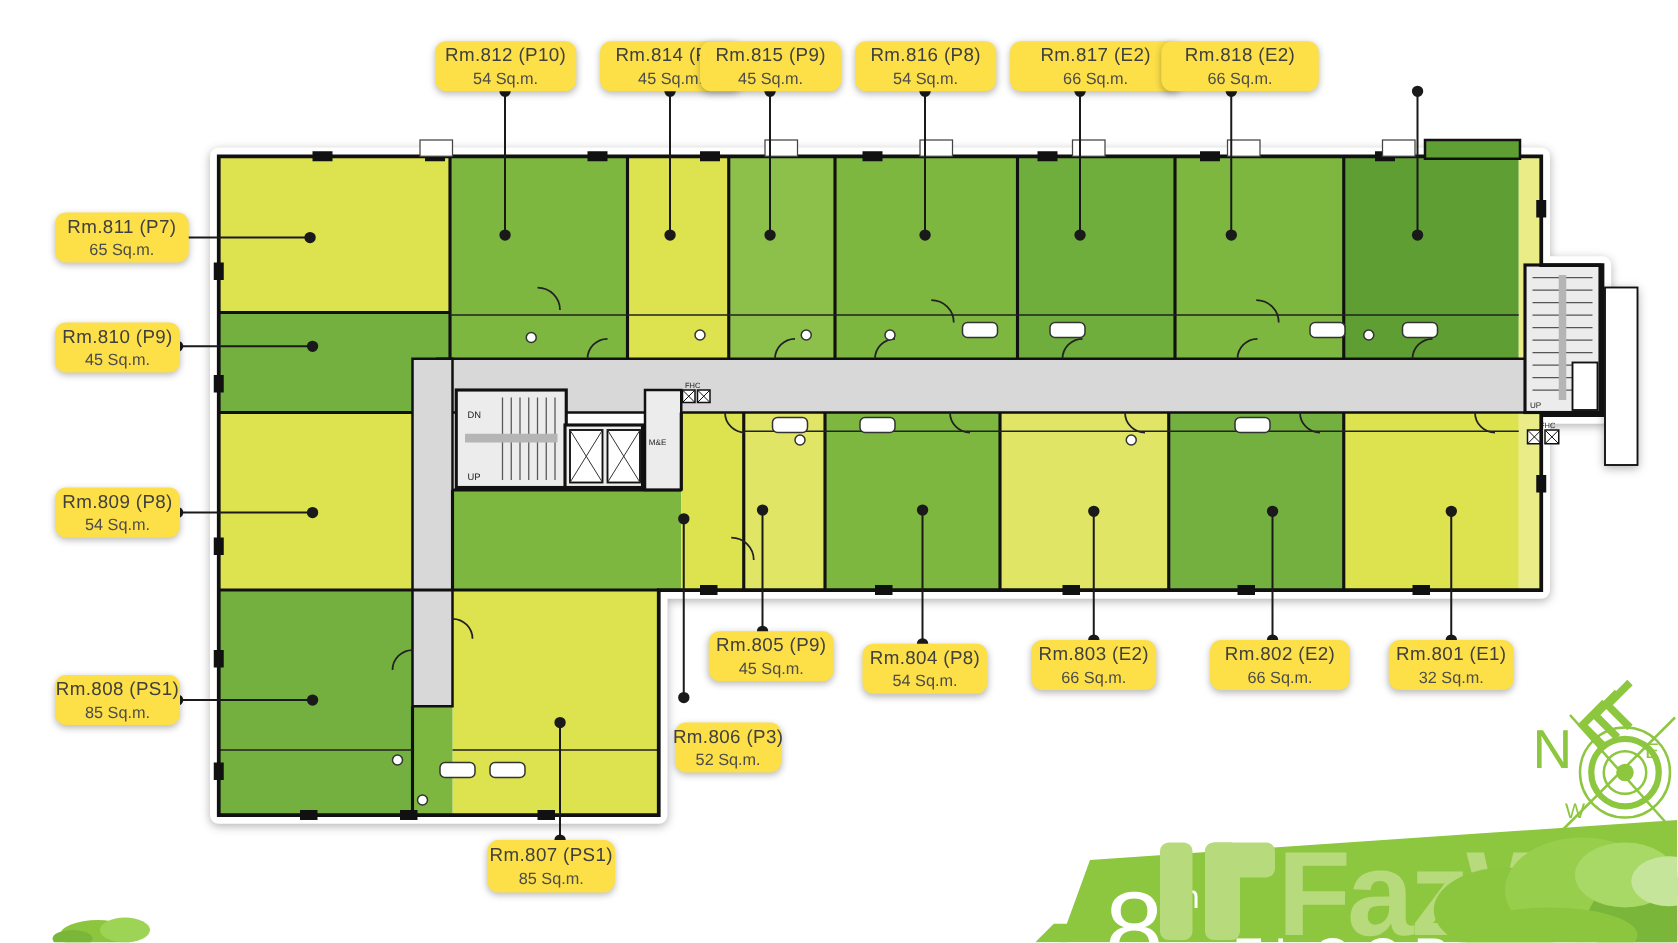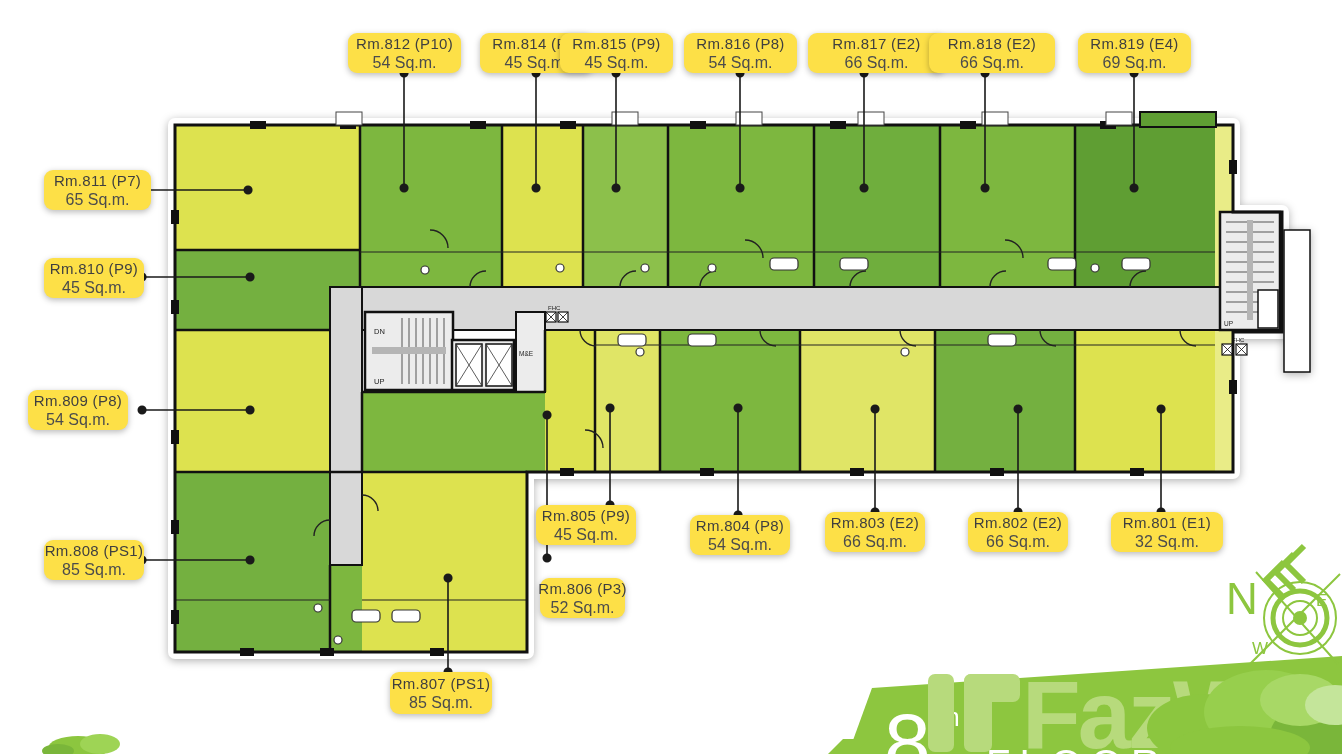--- a/index.html
+++ b/index.html
@@ -4,21 +4,21 @@
 <style>
   html,body{margin:0;padding:0;background:#fff;}
   .stage{position:relative;width:1342px;height:754px;overflow:hidden;background:#fff;
          font-family:"Liberation Sans",sans-serif;}
   .plan-svg{position:absolute;left:0;top:0;}
   .callout{position:absolute;background:#fde047;border-radius:9px;
            box-shadow:0 2px 6px rgba(0,0,0,.28);
            display:flex;flex-direction:column;align-items:center;justify-content:center;
            z-index:3;}
   .c-title{font-size:15px;color:#3f3f3f;letter-spacing:.3px;white-space:nowrap;}
-  .c-area{font-size:16px;color:#4c4c4c;margin-top:2px;white-space:nowrap;}
+  .c-area{font-size:13px;color:#4c4c4c;margin-top:2px;white-space:nowrap;}
   .glow{filter:drop-shadow(0 2px 4px rgba(0,0,0,.30));}
   svg text{font-family:"Liberation Sans",sans-serif;}
 </style>
 </head>
 <body>
 
 <div class="stage">
 
 <svg class="plan-svg" width="1342" height="754" viewBox="0 0 1342 754">
 
@@ -214,64 +214,60 @@
   <div class="c-area">54 Sq.m.</div>
 </div>
 <div class="callout" style="left:808px;top:33px;width:137px;height:40px">
   <div class="c-title">Rm.817 (E2)</div>
   <div class="c-area">66 Sq.m.</div>
 </div>
 <div class="callout" style="left:929px;top:33px;width:126px;height:40px">
   <div class="c-title">Rm.818 (E2)</div>
   <div class="c-area">66 Sq.m.</div>
 </div>
-<div class="callout" style="left:1078px;top:33px;width:113px;height:40px">
-  <div class="c-title">Rm.819 (E4)</div>
-  <div class="c-area">69 Sq.m.</div>
-</div>
 
 <div class="callout" style="left:44px;top:170px;width:107px;height:40px">
   <div class="c-title">Rm.811 (P7)</div>
   <div class="c-area">65 Sq.m.</div>
 </div>
 <div class="callout" style="left:44px;top:258px;width:100px;height:40px">
   <div class="c-title">Rm.810 (P9)</div>
   <div class="c-area">45 Sq.m.</div>
 </div>
-<div class="callout" style="left:28px;top:390px;width:100px;height:40px">
+<div class="callout" style="left:44px;top:390px;width:100px;height:40px">
   <div class="c-title">Rm.809 (P8)</div>
   <div class="c-area">54 Sq.m.</div>
 </div>
 <div class="callout" style="left:44px;top:540px;width:100px;height:40px">
   <div class="c-title">Rm.808 (PS1)</div>
   <div class="c-area">85 Sq.m.</div>
 </div>
 
 <div class="callout" style="left:390px;top:672px;width:102px;height:42px">
   <div class="c-title">Rm.807 (PS1)</div>
   <div class="c-area">85 Sq.m.</div>
 </div>
 <div class="callout" style="left:540px;top:578px;width:85px;height:40px">
   <div class="c-title">Rm.806 (P3)</div>
   <div class="c-area">52 Sq.m.</div>
 </div>
-<div class="callout" style="left:536px;top:505px;width:100px;height:40px">
+<div class="callout" style="left:567px;top:505px;width:100px;height:40px">
   <div class="c-title">Rm.805 (P9)</div>
   <div class="c-area">45 Sq.m.</div>
 </div>
 <div class="callout" style="left:690px;top:515px;width:100px;height:40px">
   <div class="c-title">Rm.804 (P8)</div>
   <div class="c-area">54 Sq.m.</div>
 </div>
 <div class="callout" style="left:825px;top:512px;width:100px;height:40px">
   <div class="c-title">Rm.803 (E2)</div>
   <div class="c-area">66 Sq.m.</div>
 </div>
-<div class="callout" style="left:968px;top:512px;width:100px;height:40px">
+<div class="callout" style="left:968px;top:512px;width:112px;height:40px">
   <div class="c-title">Rm.802 (E2)</div>
   <div class="c-area">66 Sq.m.</div>
 </div>
-<div class="callout" style="left:1111px;top:512px;width:112px;height:40px">
+<div class="callout" style="left:1111px;top:512px;width:100px;height:40px">
   <div class="c-title">Rm.801 (E1)</div>
   <div class="c-area">32 Sq.m.</div>
 </div>
 
 </div>
 
 </body></html>

